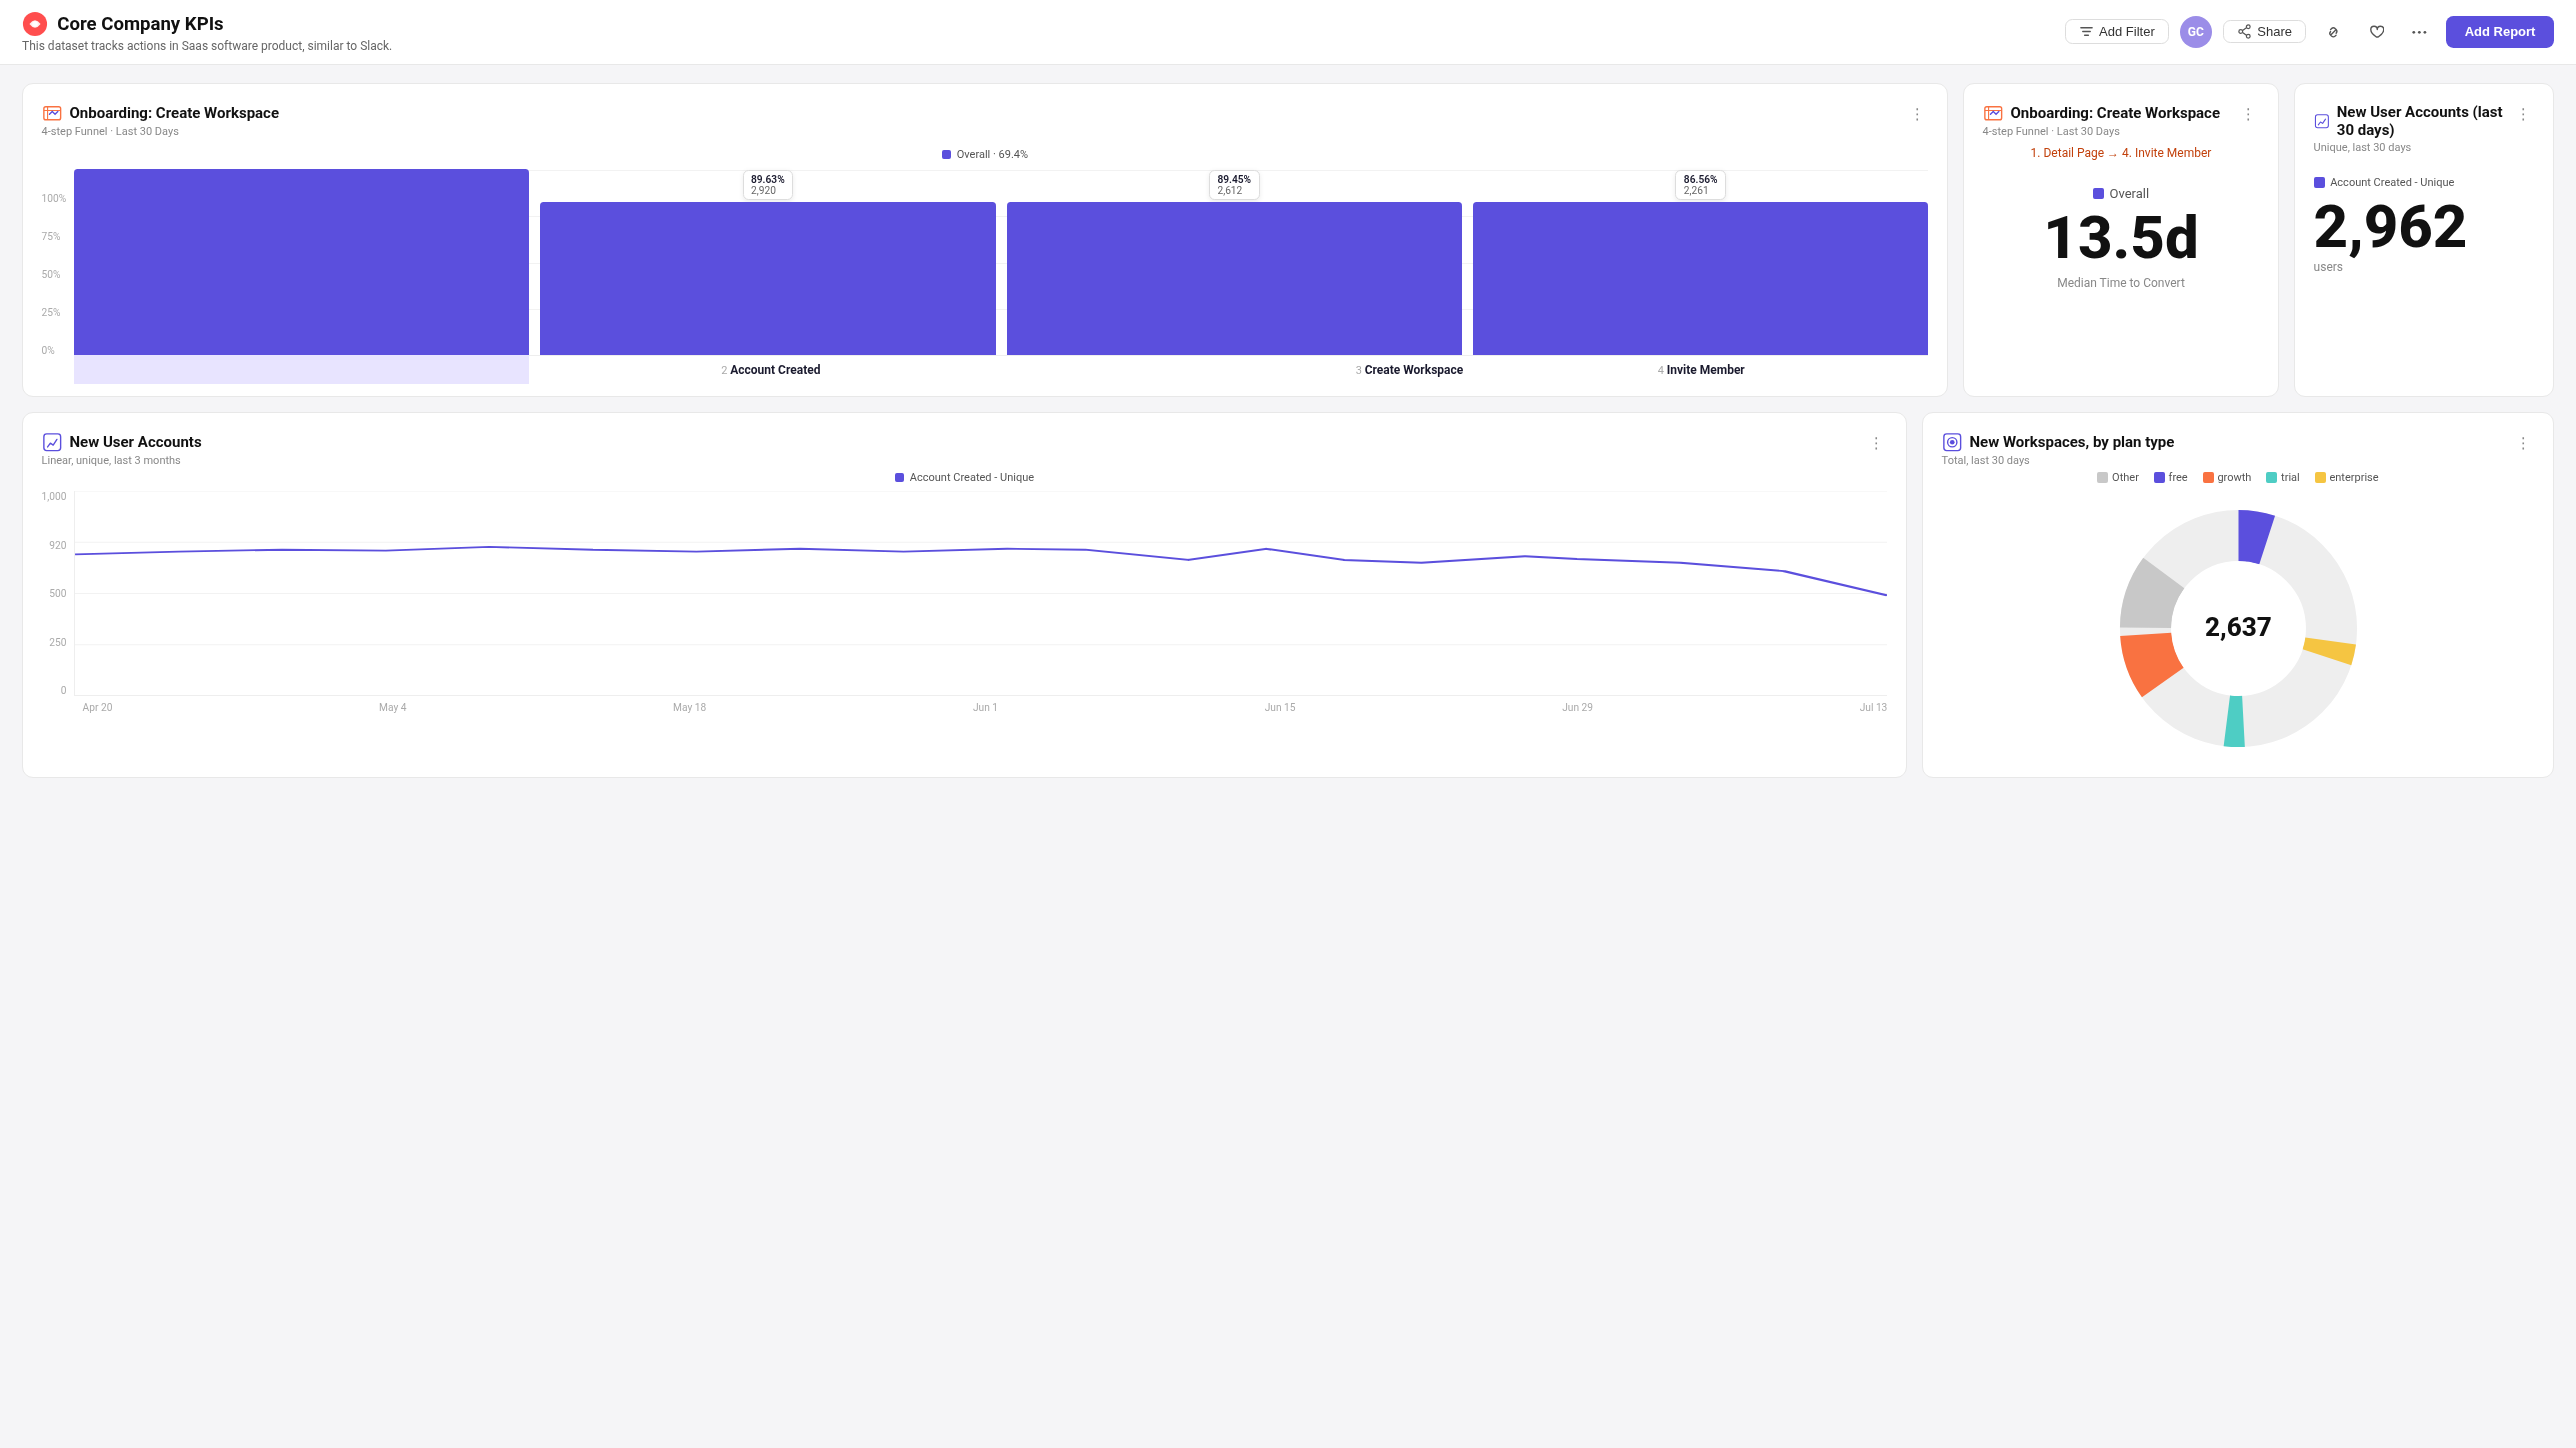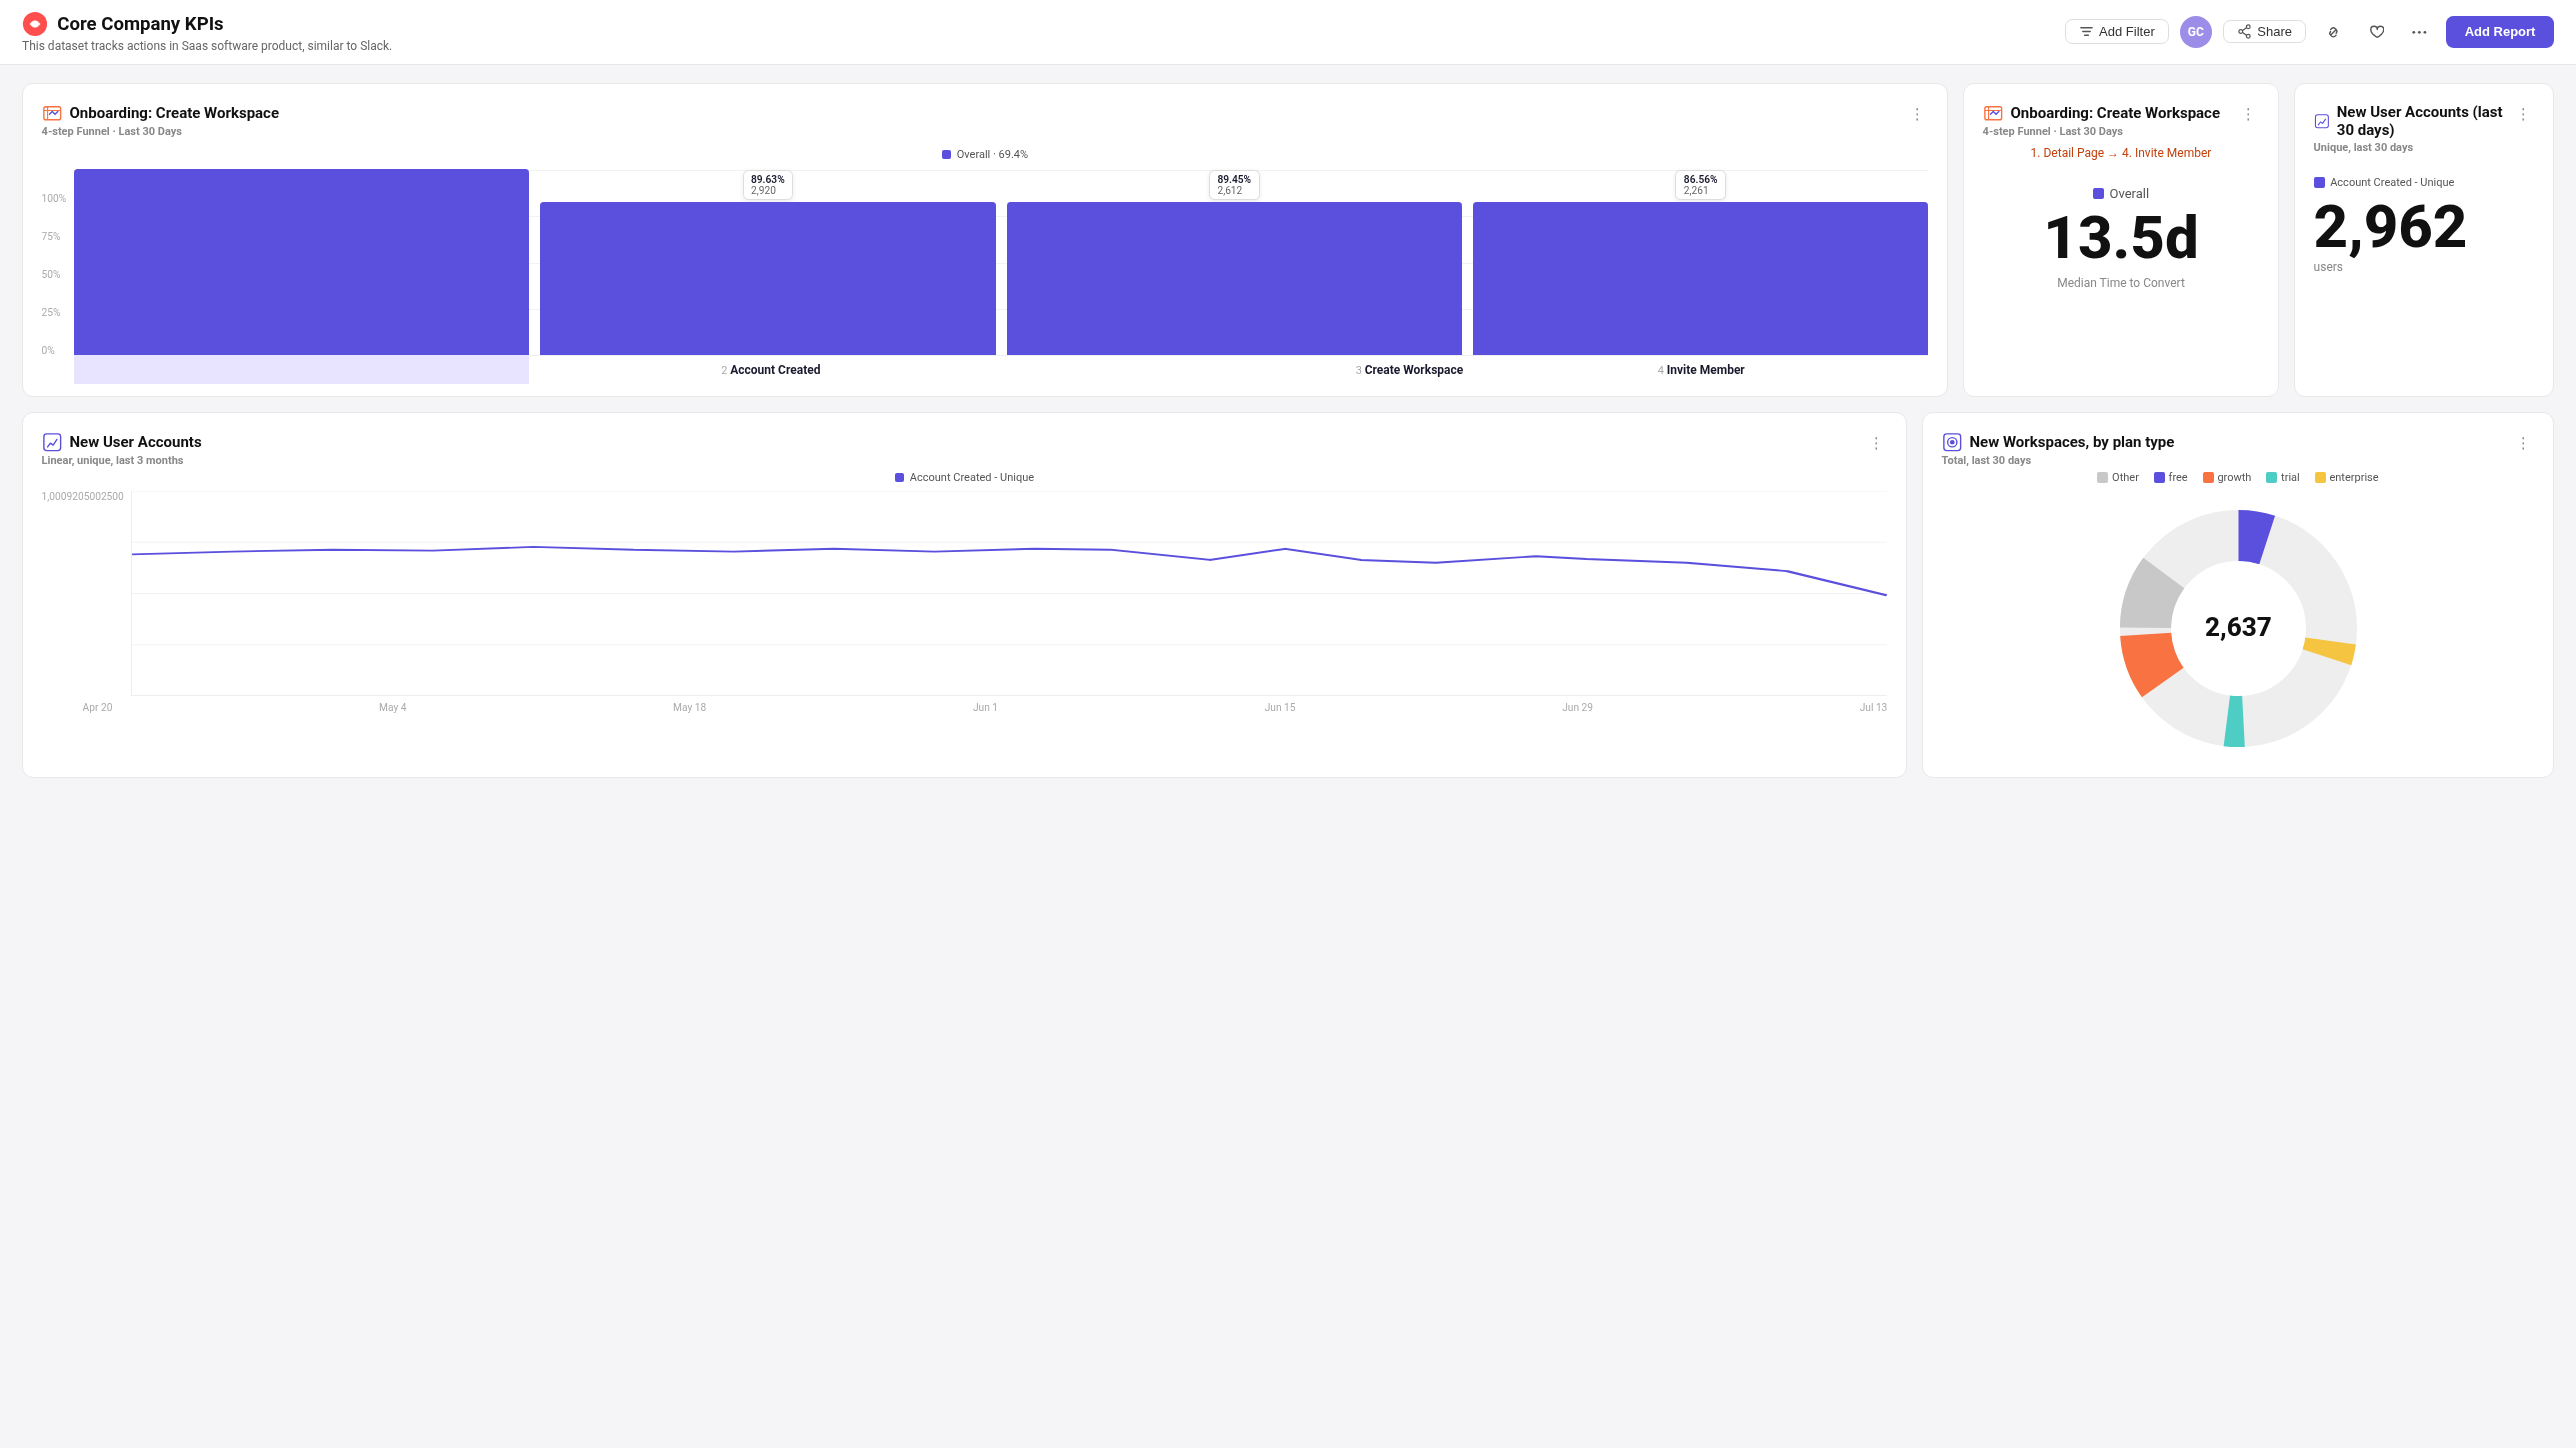--- a/index.html
+++ b/index.html
@@ -161,21 +161,20 @@
     .card-title {
       font-size: 15px;
       font-weight: 700;
       color: #111;
     }
 
     .card-subtitle {
       font-size: 11px;
       color: #888;
       margin-top: 1.9px;
-      font-weight: bold;
     }
 
     .more-btn {
       background: none;
       border: none;
       cursor: pointer;
       color: #888;
       font-size: 15px;
       padding: 1.9px 3.7px;
     }
@@ -554,21 +553,21 @@
       </div>
 
       <div class="line-chart-legend">
         <span class="legend-dot" style="background:#5b4fdd; width:9.3px; height:9.3px; border-radius:1.9px; display:inline-block;"></span>
         <span>Account Created - Unique</span>
       </div>
 
       <div style="position:relative; margin-top:3.7px;">
         <div style="display:flex; gap:0;">
 
-          <div style="display:flex; flex-direction:row; justify-content:space-between; height:205px; font-size:10.2px; color:#aaa; padding-right:7.4px; flex-shrink:0; text-align:right;">
+          <div style="display:flex; flex-direction:column; justify-content:space-between; height:205px; font-size:10.2px; color:#aaa; padding-right:7.4px; flex-shrink:0; text-align:right;">
             <span>1,000</span>
             <span>920</span>
             <span>500</span>
             <span>250</span>
             <span>0</span>
           </div>
 
           <div style="flex:1; height:205px; position:relative; border-bottom:0.9px solid #eee; border-left:0.9px solid #eee;">
             <svg viewBox="0 0 700 220" width="100%" height="205" preserveAspectRatio="none">
 

